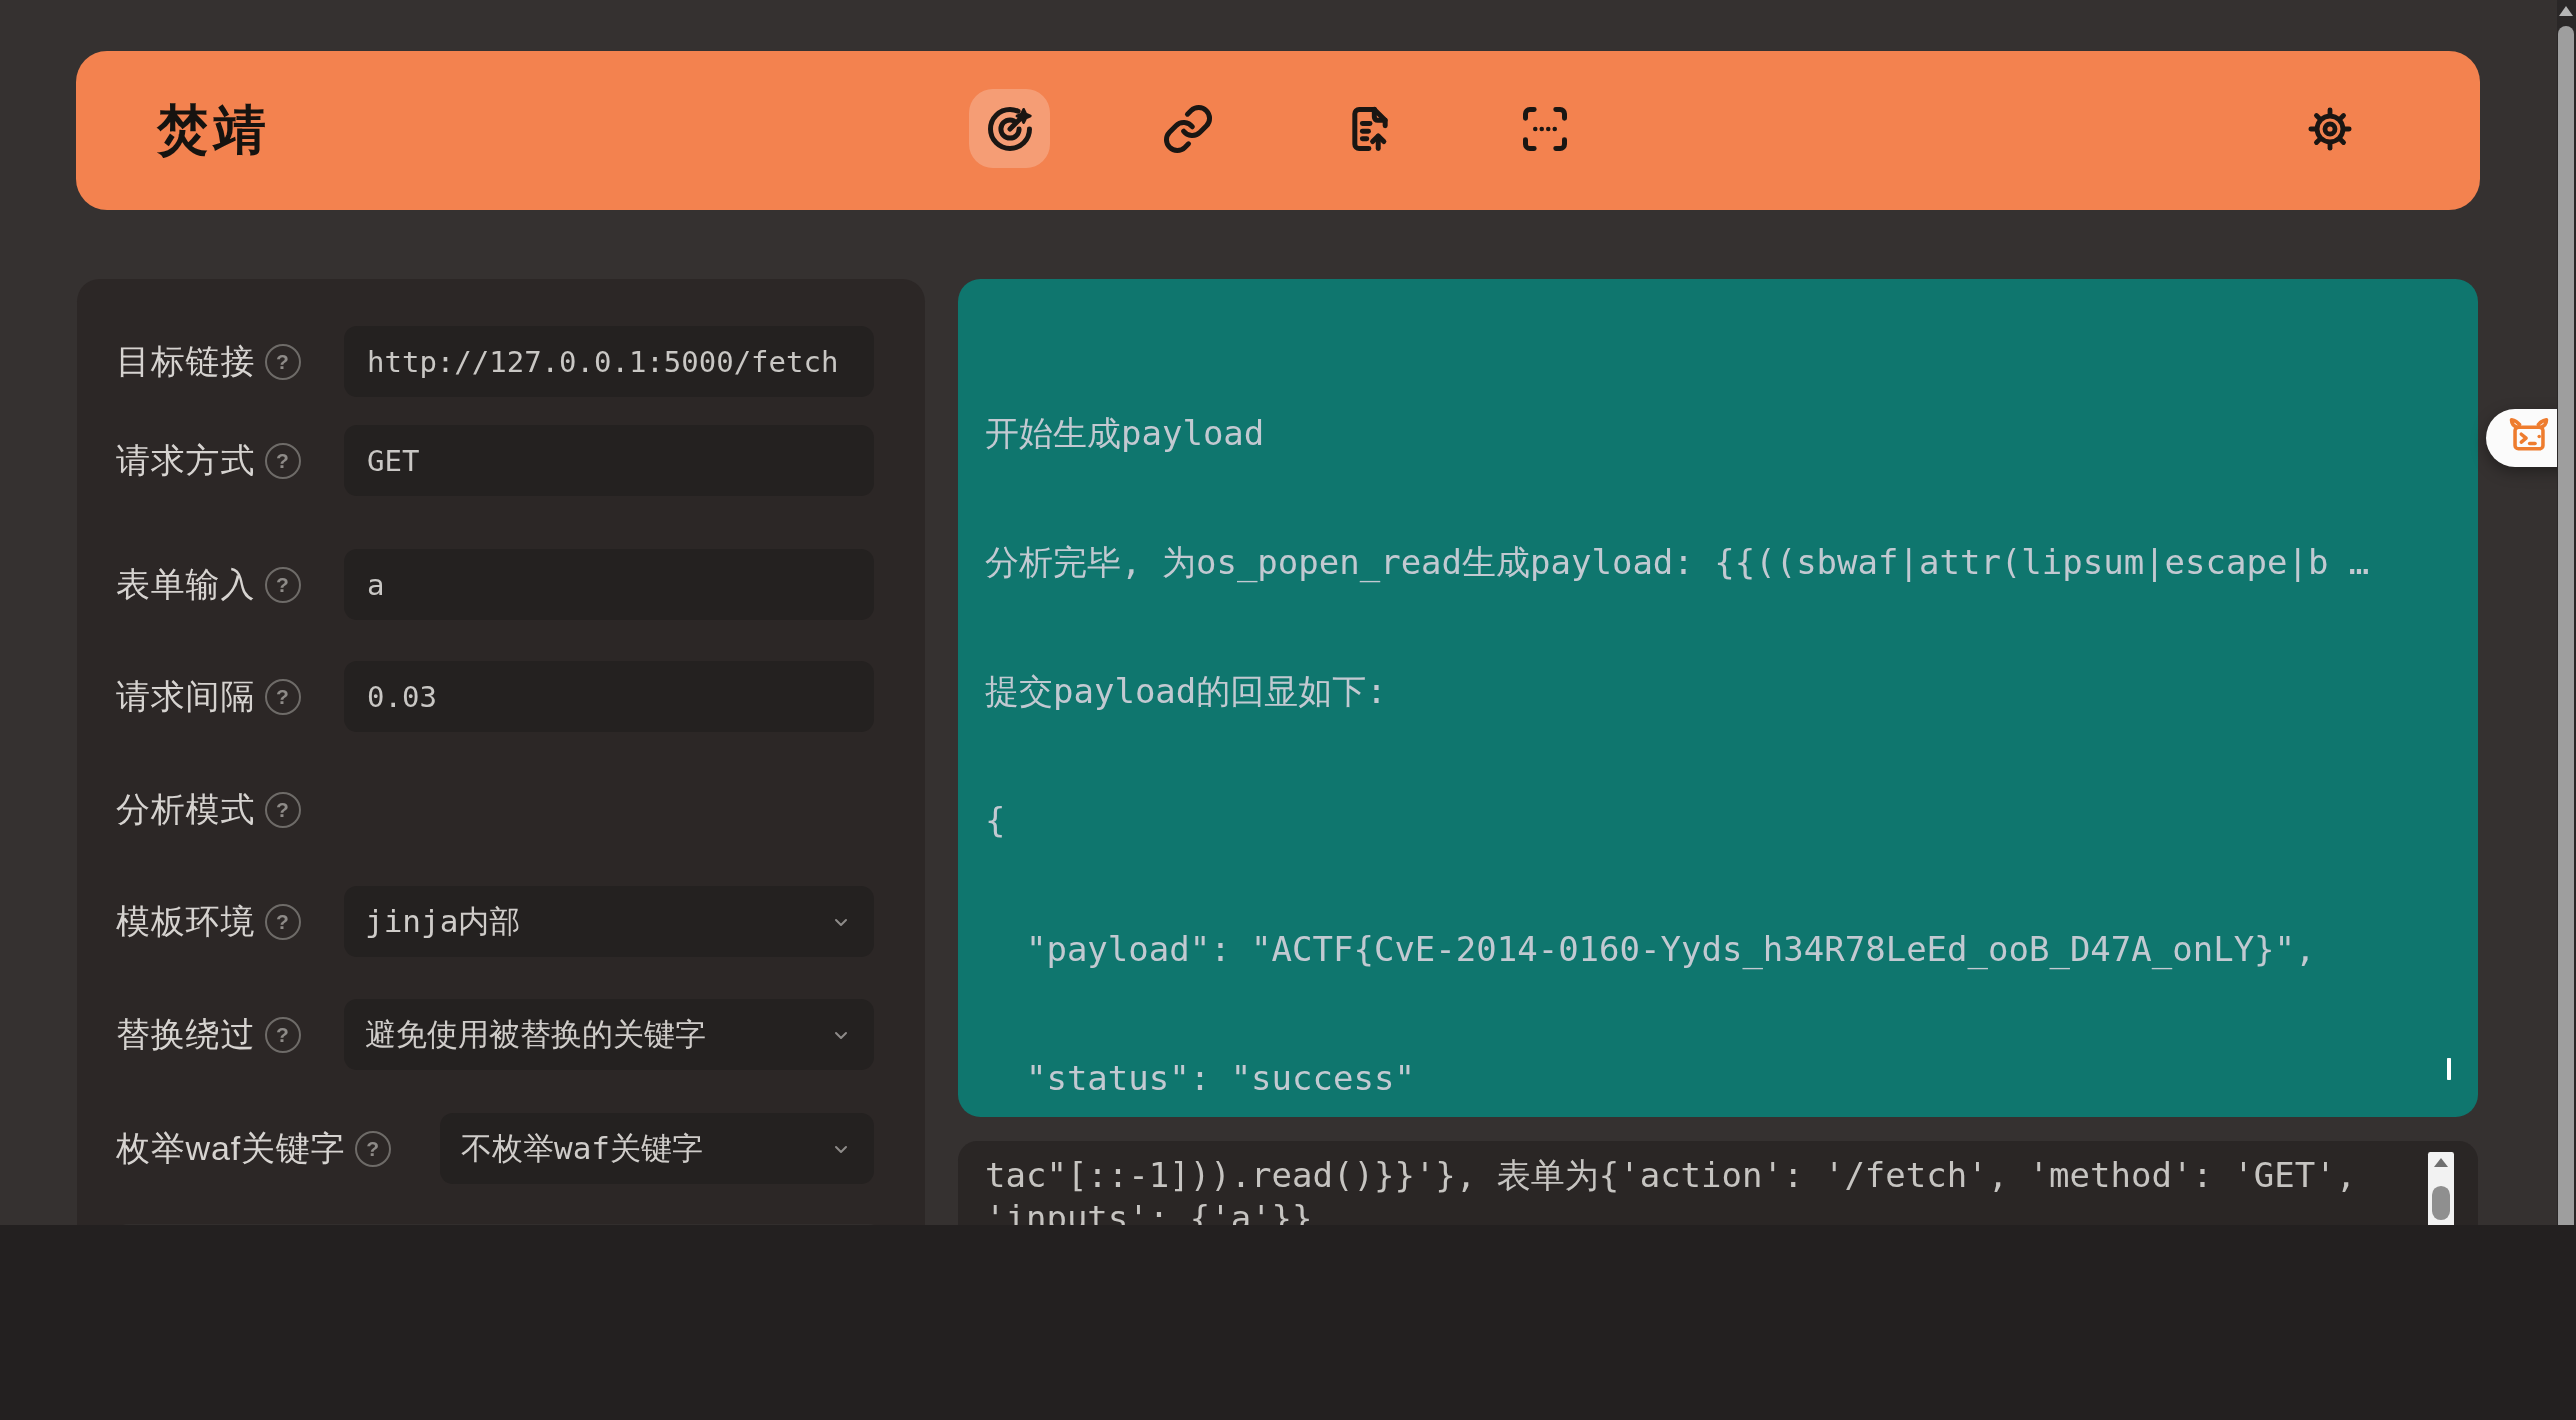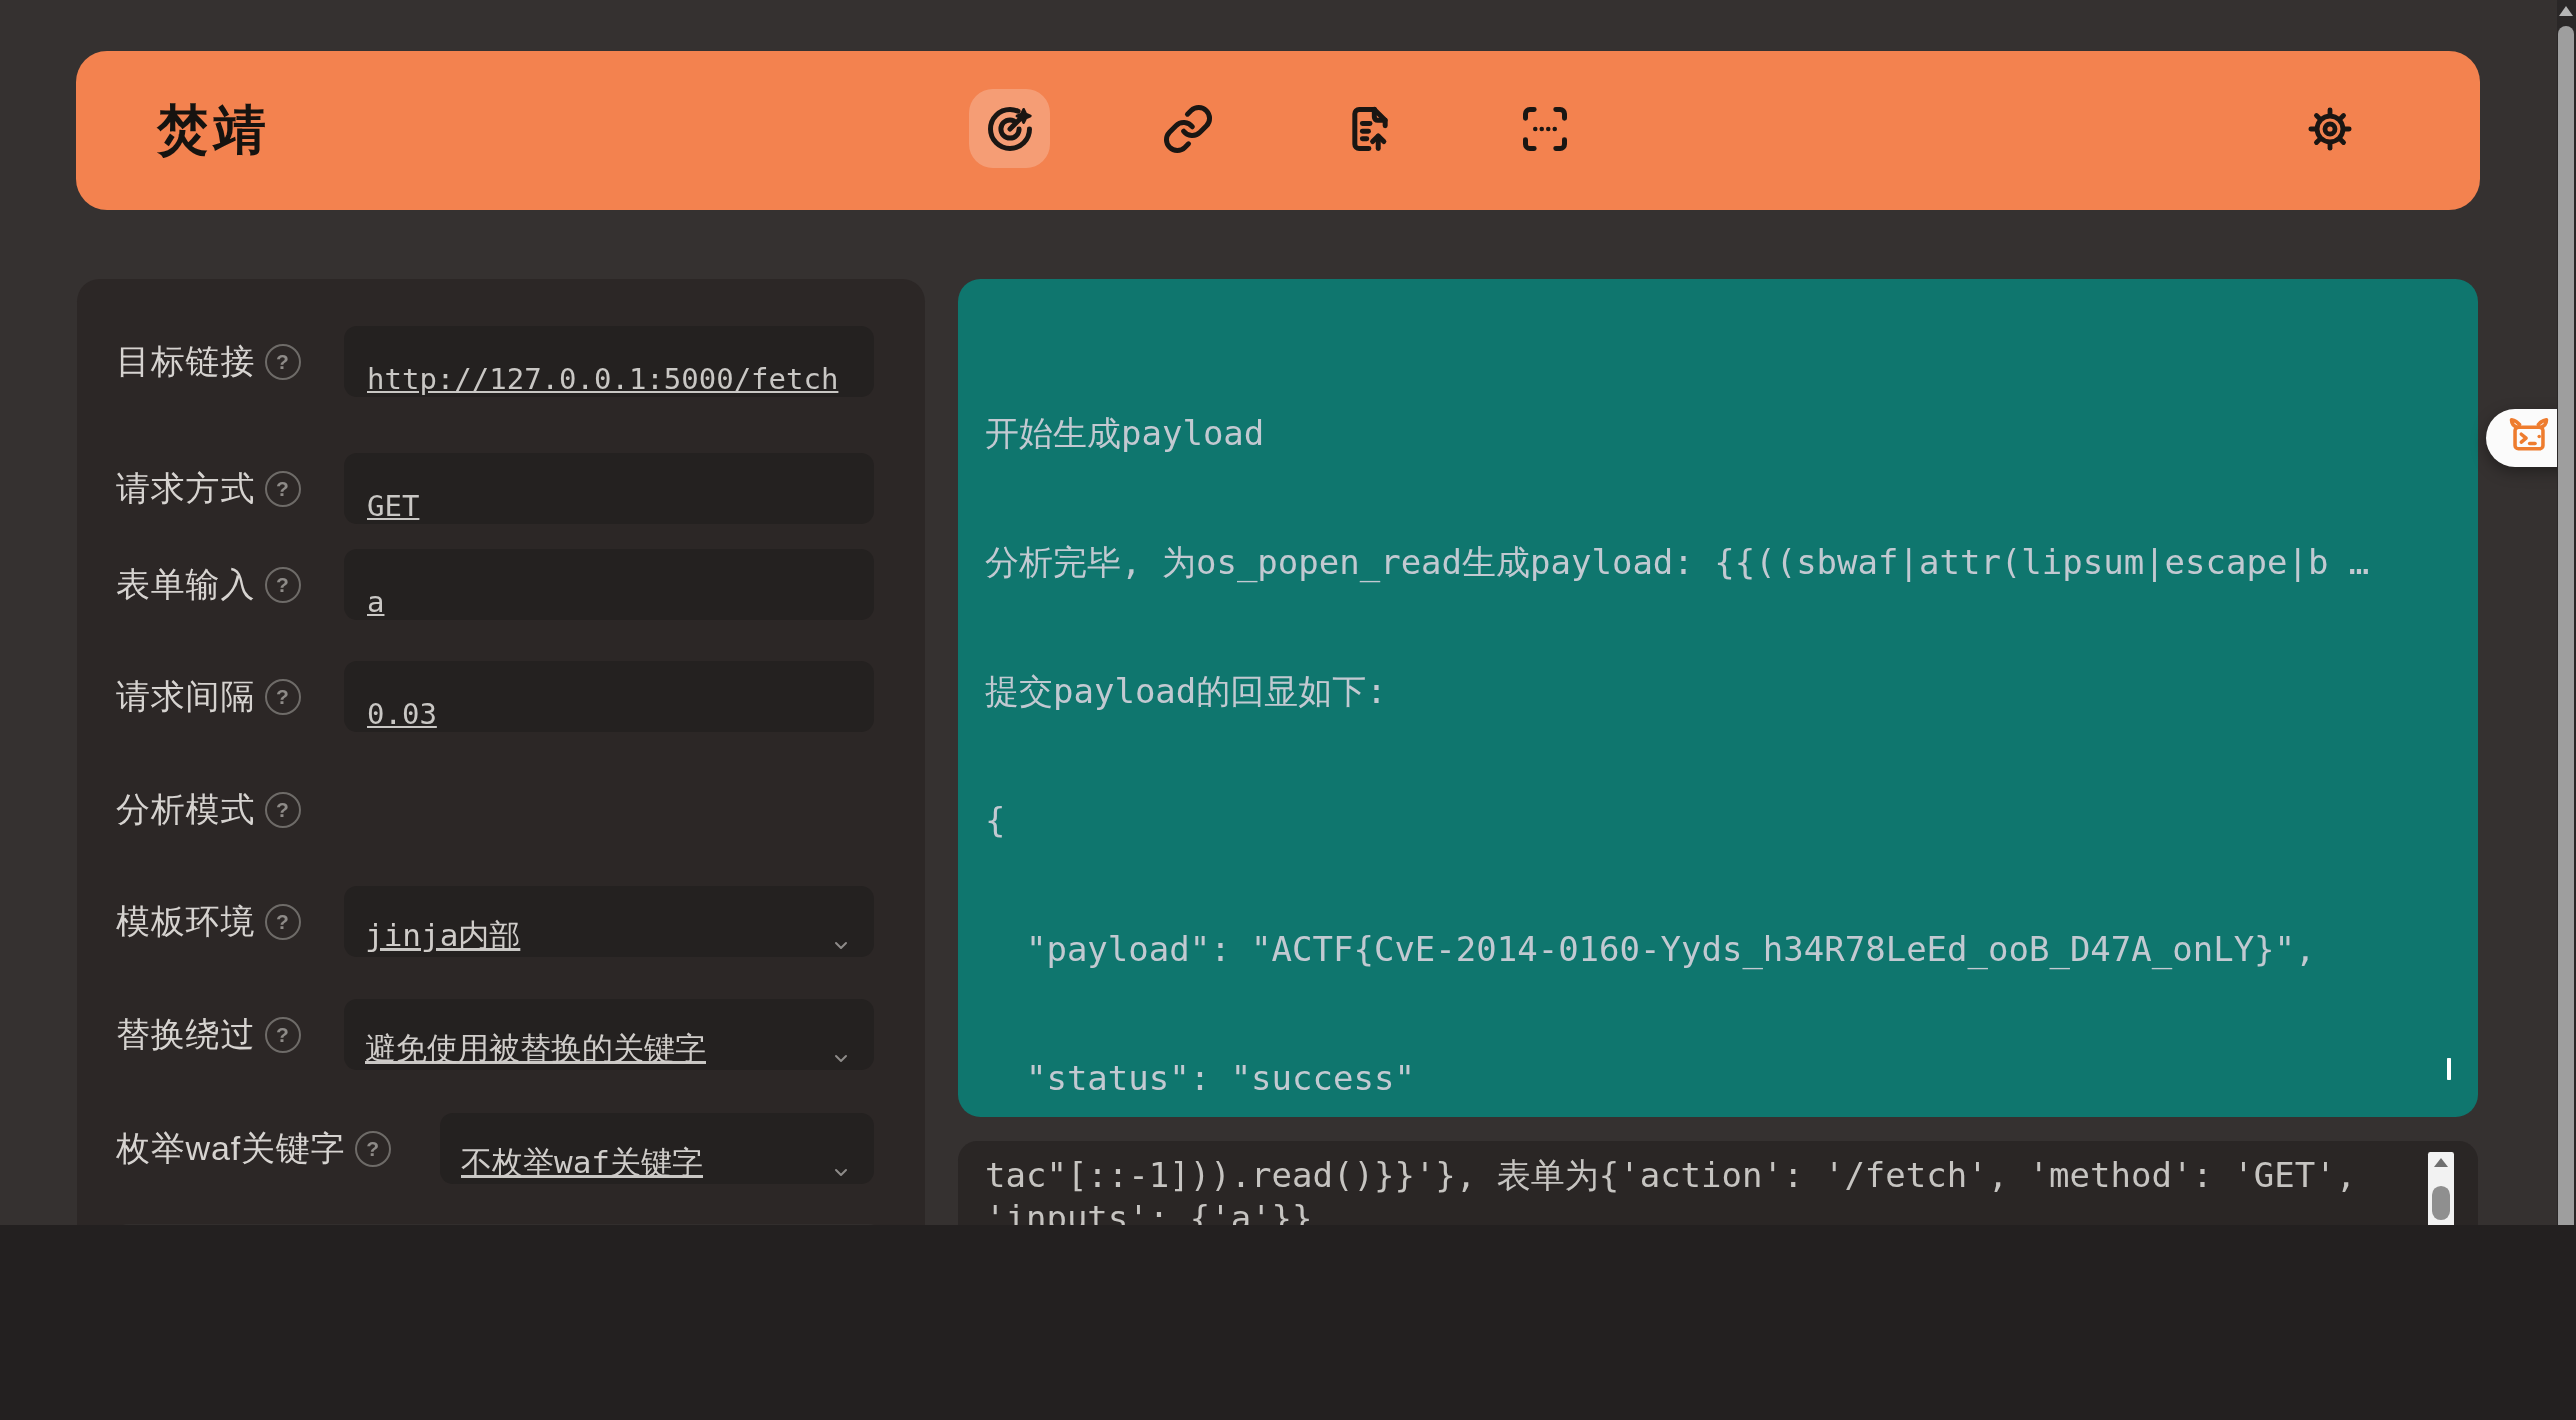--- a/index.html
+++ b/index.html
@@ -23,21 +23,21 @@
 
   
   #form-panel{position:absolute;left:77px;top:279px;width:848px;height:1084px;
               background:#2c2726;border-radius:22.5px;}
   .form-row{position:absolute;left:39px;width:758px;height:71px;}
   .row-label{position:absolute;left:0;top:0;height:71px;display:flex;align-items:center;gap:9.7px;
              font-size:34px;color:#d6d3d0;letter-spacing:0.8px;white-space:nowrap;}
   .help{display:inline-flex;align-items:center;justify-content:center;width:32px;height:32px;
         border:2.4px solid #6e6b68;border-radius:50%;color:#8e8b88;font-size:21px;font-weight:bold;flex:0 0 auto;}
   .row-field{position:absolute;left:228px;right:0;top:0;height:71px;background:#242120;border-radius:13px;
-             display:flex;align-items:flex-end;padding:0 21px;box-sizing:border-box;color:#c9c7c4;text-decoration:underline;}
+             display:flex;align-items:center;padding:0 21px;box-sizing:border-box;color:#c9c7c4;}
   .row-field input{background:transparent;border:none;outline:none;color:#c9c7c4;width:100%;
                    font-size:29px;font-family:"DejaVu Sans Mono","Liberation Mono",monospace;}
   .select-field{justify-content:space-between;cursor:pointer;}
   .select-value{font-size:31px;font-family:"DejaVu Sans Mono","Liberation Mono",monospace;color:#cfccc9;}
   .chev{width:24px;height:24px;fill:none;stroke:#8e8b89;stroke-width:2;stroke-linecap:round;stroke-linejoin:round;flex:0 0 auto;}
   #row-waf .row-field{left:324px;}
   #start-btn{position:absolute;left:38px;top:945px;width:767px;height:74px;background:#272322;
              border:0.8px solid rgba(255,255,255,0.05);border-radius:13px;color:#d6d3d0;font-size:32px;
              cursor:pointer;font-family:inherit;letter-spacing:1.6px;}
   .caret{position:absolute;width:4px;height:22px;background:#ffffff;border-radius:0.8px;}
@@ -159,21 +159,21 @@
     <div class="form-row" style="top:47px">
       <div class="row-label">
         <span>目标链接</span>
         <span class="help">?</span>
       </div>
       <div class="row-field">
         <input value="http://127.0.0.1:5000/fetch" style="">
       </div>
     </div>
 
-    <div class="form-row" style="top:174px">
+    <div class="form-row" style="top:146px">
       <div class="row-label">
         <span>请求方式</span>
         <span class="help">?</span>
       </div>
       <div class="row-field">
         <input value="GET" style="">
       </div>
     </div>
 
     <div class="form-row" style="top:270px">

